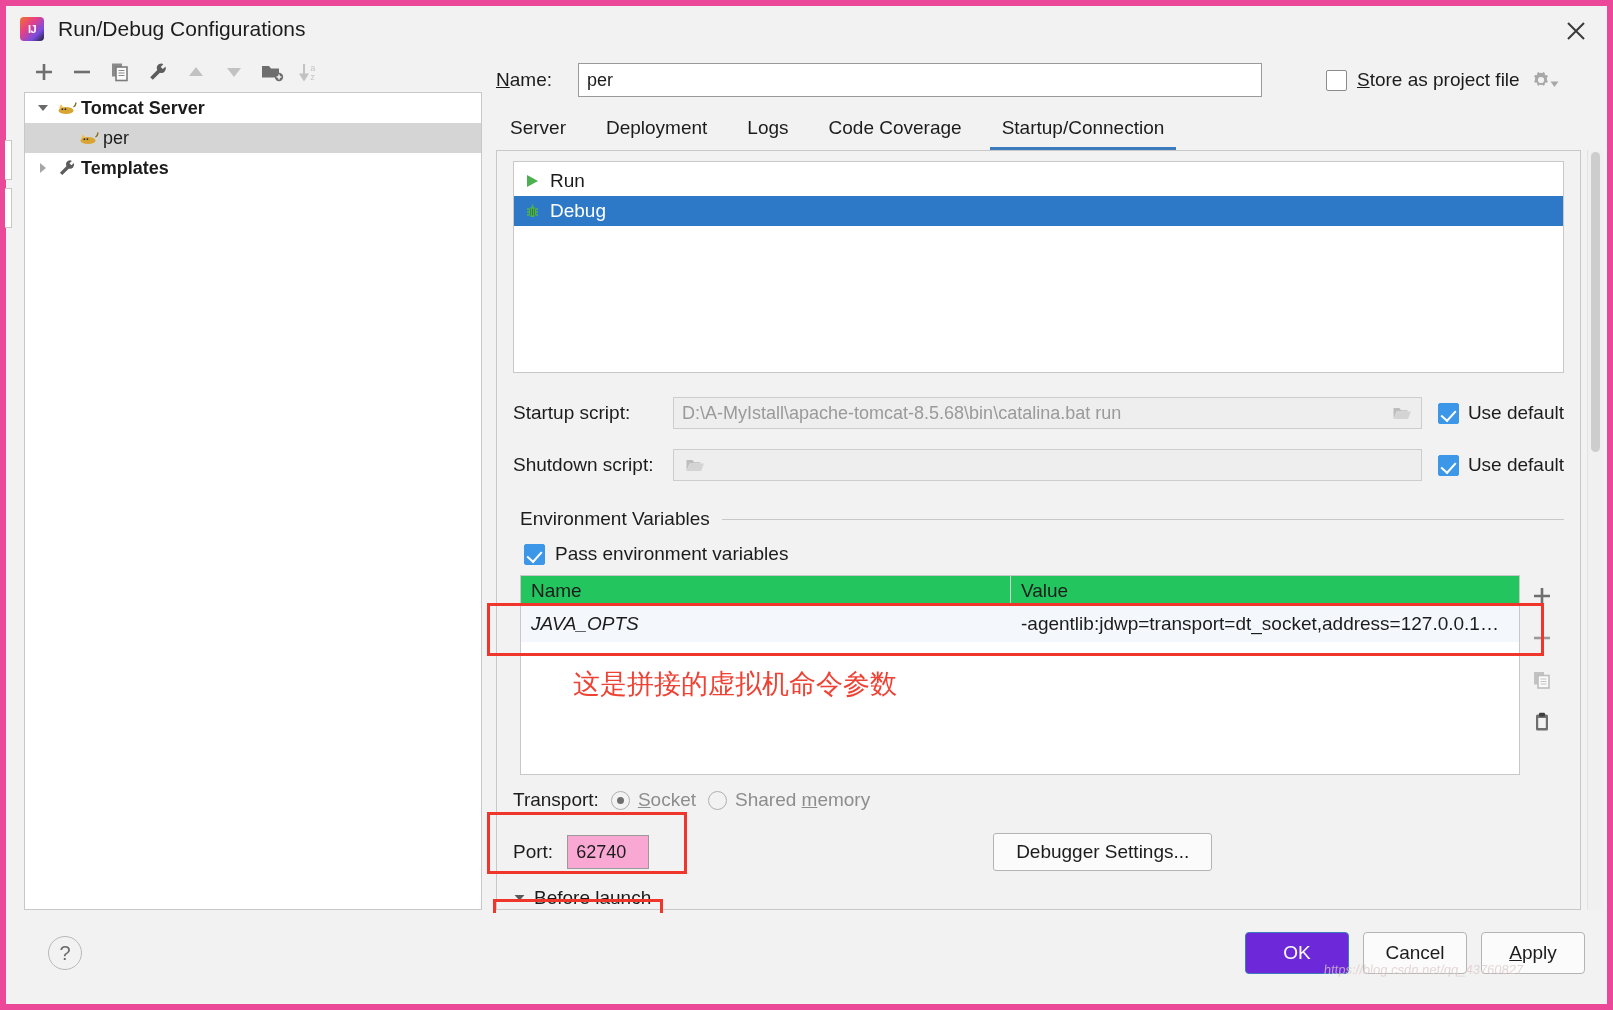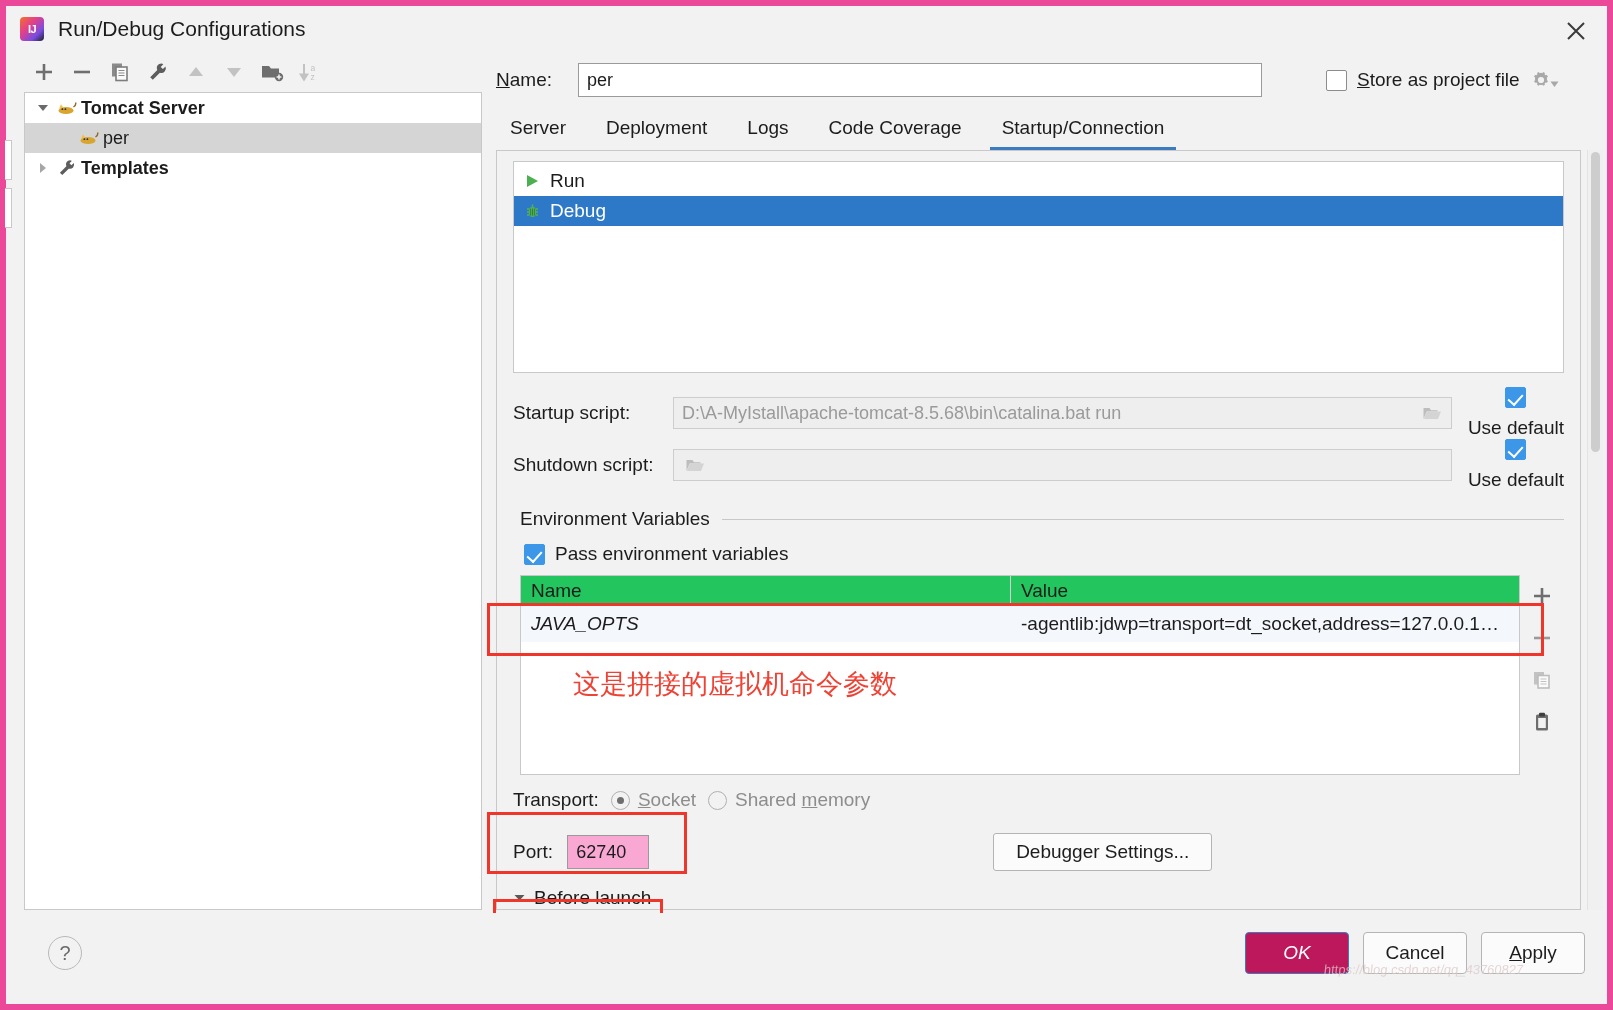--- a/index.html
+++ b/index.html
@@ -285,21 +285,20 @@
   .folder-btn {
     width: 26px; flex: 0 0 26px;
     display: flex; align-items: center; justify-content: center;
     cursor: pointer;
   }
   .usedefault {
     display: flex; align-items: center; gap: 9px;
     margin-left: 16px;
     white-space: nowrap;
     font-size: 19px;
-    flex-direction: column;
   }
 
   
   #env-group { margin-top: 14px; display: flex; flex-direction: column; flex: 1 1 auto; min-height: 0; padding-left: 7px; }
   #env-legend {
     display: flex; align-items: center; gap: 12px;
     font-size: 19px;
     height: 28px;
   }
   #env-legend .rule {
@@ -462,24 +461,23 @@
     border-radius: 4px;
     font-size: 19px;
     font-family: "Liberation Sans", sans-serif;
     display: flex; align-items: center; justify-content: center;
     cursor: pointer;
     border: 1px solid #b4b4b4;
     background: #fbfbfb;
     color: #1c1c1c;
   }
   .fbtn.primary {
-    background: #be185d;
+    background: #6d28d9;
     border-color: #3d7bbf;
     color: #fff;
-    font-style: italic;
   }
   .fbtn u { text-decoration: underline; }
 
   
   .redbox {
     position: absolute;
     border: 3px solid #f0352b;
     pointer-events: none;
     z-index: 40;
   }

